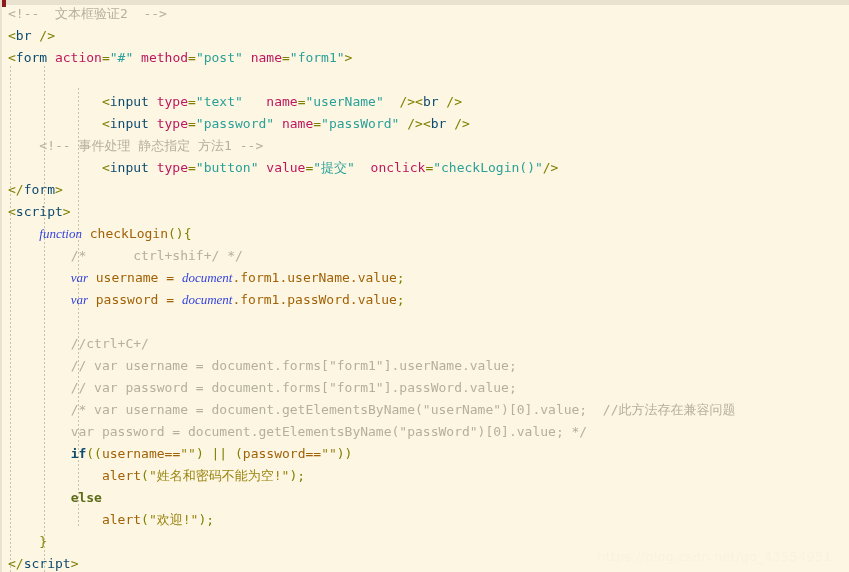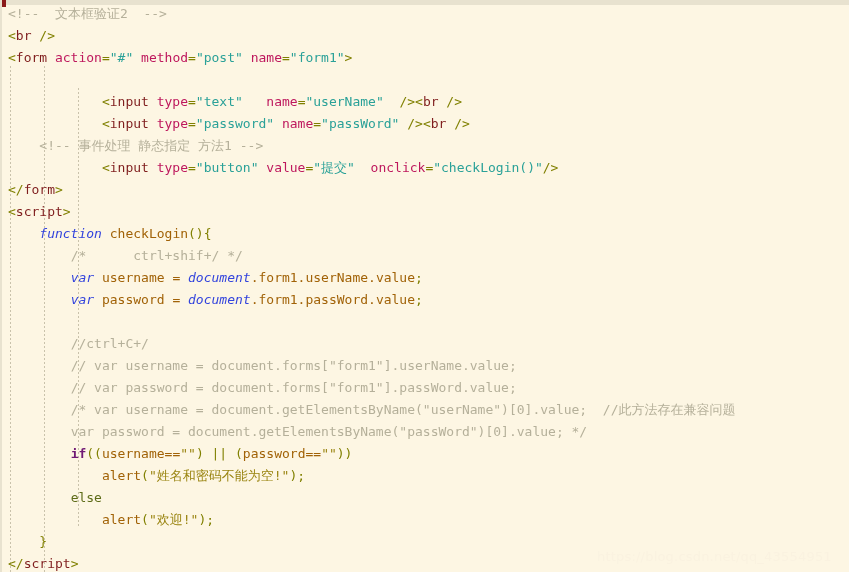--- a/index.html
+++ b/index.html
@@ -64,27 +64,27 @@
     white-space: pre;
   }
   .line {
     height: 22px;
     line-height: 22px;
     white-space: pre;
   }
 
   
   .t-punct      { color: #808000; }
-  .t-tag        { color: #7f1d1d; }
+  .t-tag        { color: #0c4a6e; }
   .t-attr       { color: #be185d; }
   .t-str        { color: #2aa198; }
   .t-comment    { color: #b5b09a; font-style: normal; }
-  .t-kw         { color: #3344dd; font-style: italic; }
-  .t-kw-b       { color: #701a75; font-weight: bold; }
-  .t-else       { color: #5d6b17; font-weight: normal; }
+  .t-kw         { color: #3344dd; font-style: italic; font-family: Liberation Serif, serif; }
+  .t-kw-b       { color: #0c4a6e; font-weight: bold; }
+  .t-else       { color: #5d6b17; font-weight: bold; }
   .t-plain      { color: #a16207; }
   .t-jsstr      { color: #9a8512; }
   .t-paren      { color: #808000; }
 
   #watermark {
     position: absolute;
     left: 597px;
     top: 546px;
     font-family: "DejaVu Sans", "Liberation Sans", sans-serif;
     font-size: 13px;

